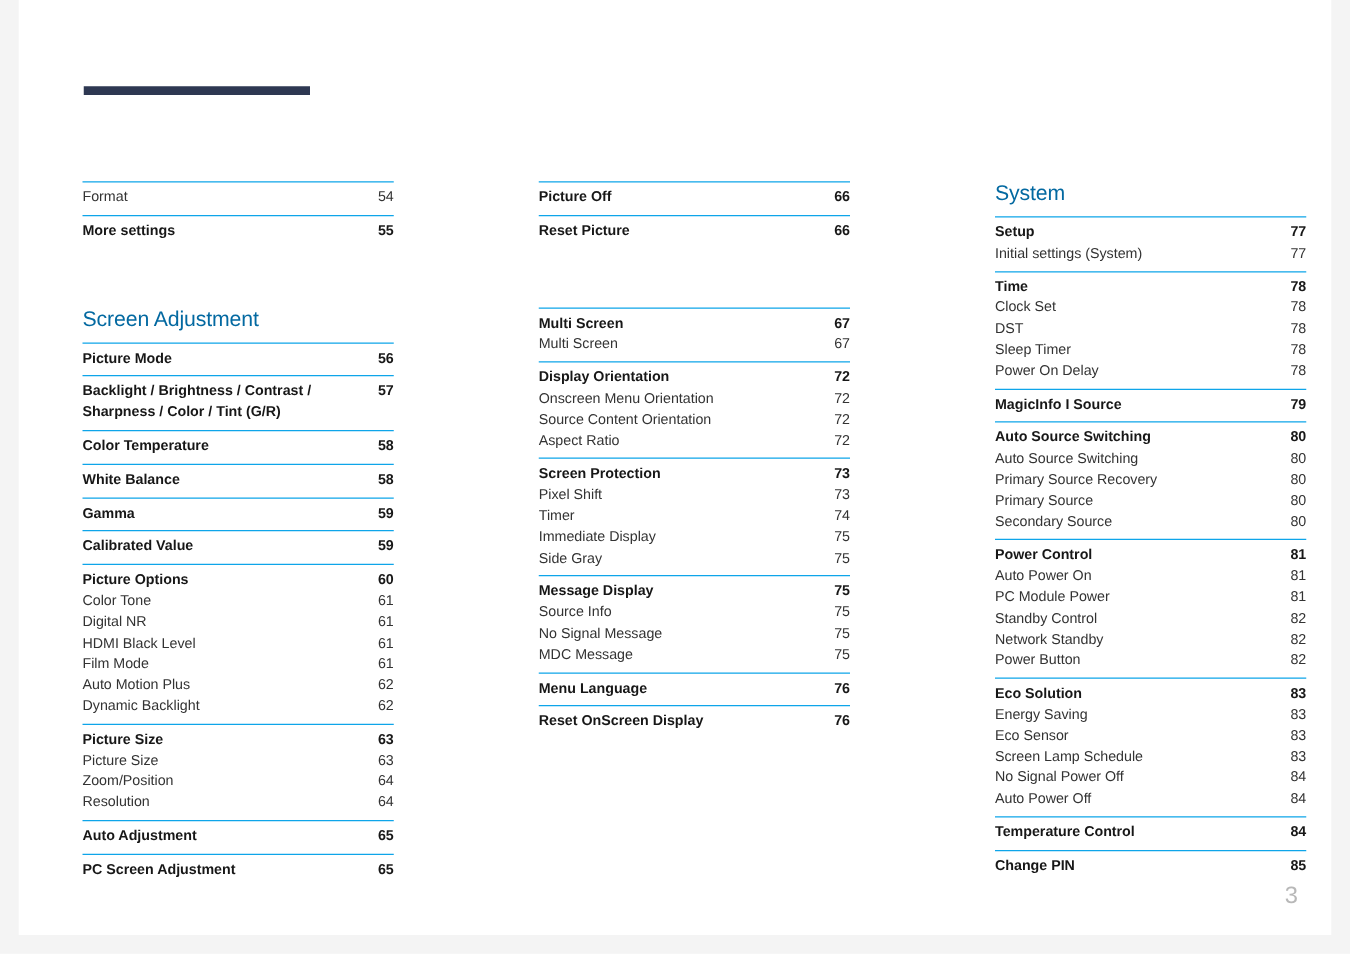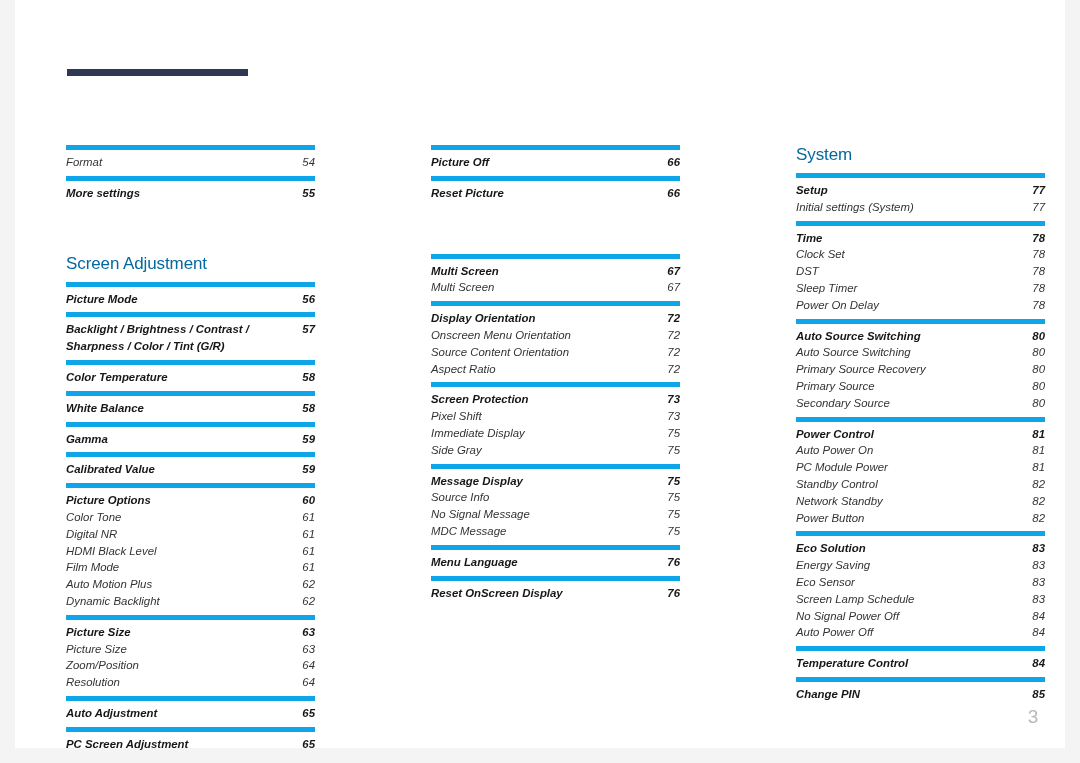--- a/index.html
+++ b/index.html
@@ -68,24 +68,23 @@
     margin: 0 0 9px 0;
     letter-spacing: -0.1px;
     white-space: nowrap;
   }
   .sec-spacer-top {
     height: 47px;
   }
 
   
   .group {
-    border-top: 5px solid #0ea5e9;
+    border-top: 1px solid #0ea5e9;
     padding-top: 4px;
     padding-bottom: 5px;
-    font-style: italic;
   }
 
   .row {
     display: flex;
     align-items: baseline;
     justify-content: space-between;
     line-height: 16.8px;
   }
   .row .lbl {
     color: #2b2b2b;
@@ -299,20 +298,24 @@
         <div class="group">
           <div class="row major">
             <span class="lbl">Screen Protection</span>
             <span class="num">73</span>
           </div>
           <div class="row minor">
             <span class="lbl">Pixel Shift</span>
             <span class="num">73</span>
           </div>
           <div class="row minor">
+            <span class="lbl">Timer</span>
+            <span class="num">74</span>
+          </div>
+          <div class="row minor">
             <span class="lbl">Immediate Display</span>
             <span class="num">75</span>
           </div>
           <div class="row minor">
             <span class="lbl">Side Gray</span>
             <span class="num">75</span>
           </div>
         </div>
         <div class="group">
           <div class="row major">
@@ -374,20 +377,26 @@
             <span class="lbl">Sleep Timer</span>
             <span class="num">78</span>
           </div>
           <div class="row minor">
             <span class="lbl">Power On Delay</span>
             <span class="num">78</span>
           </div>
         </div>
         <div class="group">
           <div class="row major">
+            <span class="lbl">MagicInfo I Source</span>
+            <span class="num">79</span>
+          </div>
+        </div>
+        <div class="group">
+          <div class="row major">
             <span class="lbl">Auto Source Switching</span>
             <span class="num">80</span>
           </div>
           <div class="row minor">
             <span class="lbl">Auto Source Switching</span>
             <span class="num">80</span>
           </div>
           <div class="row minor">
             <span class="lbl">Primary Source Recovery</span>
             <span class="num">80</span>

